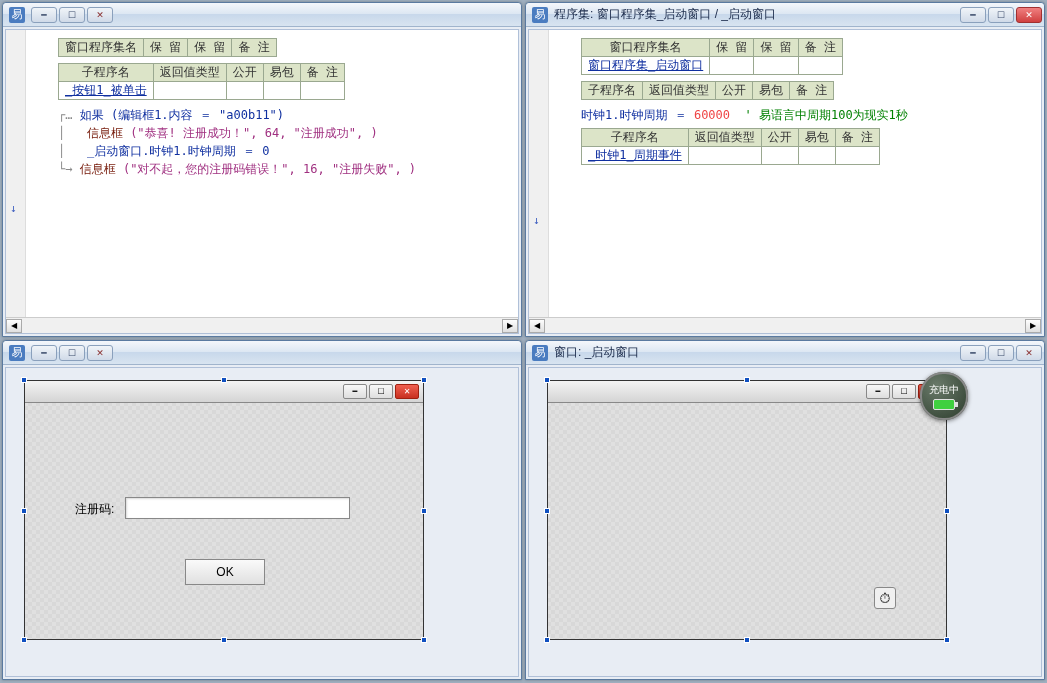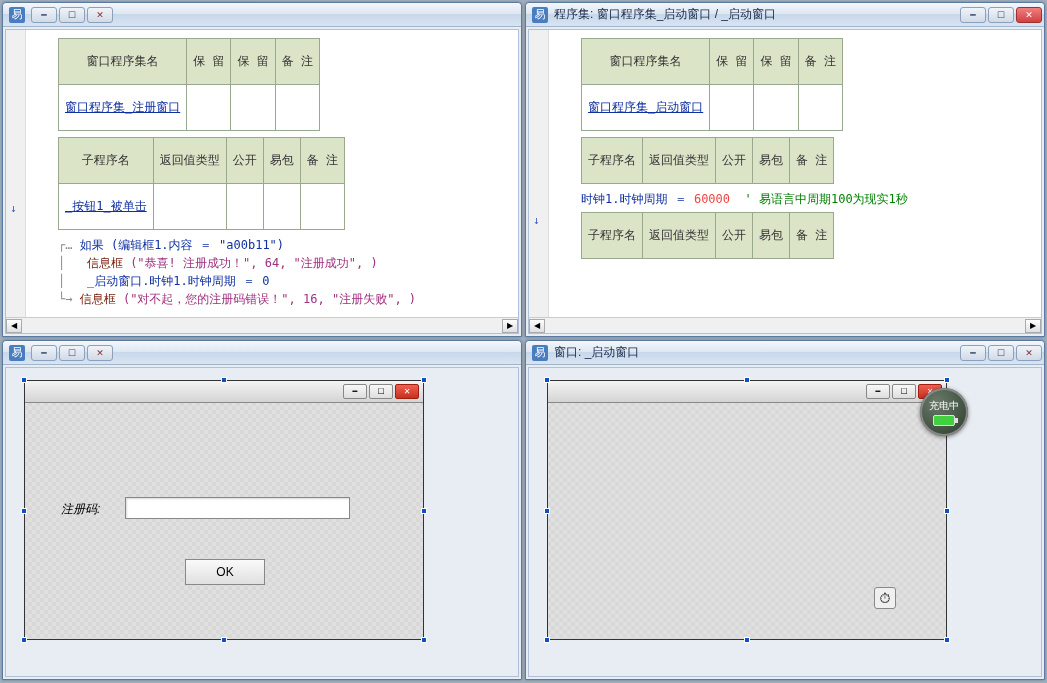--- a/index.html
+++ b/index.html
@@ -93,21 +93,21 @@
 }
 .gutter-mark {
   position: absolute;
   left: 4px;
   color: #4060c0;
   font-size: 11px;
 }
 tbl, .tbl { border-collapse: collapse; margin-bottom: 6px; }
 .tbl th, .tbl td {
   border: 1px solid #9aa890;
-  padding: 14px 6px;
+  padding: 0 6px;
   font-size: 12px;
   font-weight: normal;
   background: #e8ecd8;
   color: #333;
 }
 .tbl th { background: #dce4c8; }
 .tbl td { background: #fff; color: #1030a0; text-decoration: underline; }
 .tbl td.plain { color: #333; text-decoration: none; }
 .code-line { white-space: pre; line-height: 18px; }
 .kw { color: #1030a0; }
@@ -247,26 +247,20 @@
       <div class="gutter">
         <span class="gutter-mark" style="top:172px;">↓</span>
       </div>
       <table class="tbl">
         <tbody>
             <tr>
           <th>窗口程序集名</th>
           <th>保 留</th>
           <th>保 留</th>
           <th>备 注</th>
-        </tr>
-        <tr>
-          <td>窗口程序集_注册窗口</td>
-          <td class="plain"></td>
-          <td class="plain"></td>
-          <td class="plain"></td>
         </tr>
       </tbody>
         </table>
       <table class="tbl">
         <tbody>
             <tr>
           <th>子程序名</th>
           <th>返回值类型</th>
           <th>公开</th>
           <th>易包</th>
@@ -340,20 +334,27 @@
         </table>
       <div class="code-line"><span class="kw">时钟1.时钟周期 ＝ </span><span class="num">60000</span><span class="comment">  ' 易语言中周期100为现实1秒</span></div>
       <table class="tbl" style="margin-top:4px;">
         <tbody>
             <tr>
           <th>子程序名</th>
           <th>返回值类型</th>
           <th>公开</th>
           <th>易包</th>
           <th>备 注</th>
+        </tr>
+        <tr>
+          <td>_时钟1_周期事件</td>
+          <td class="plain"></td>
+          <td class="plain"></td>
+          <td class="plain"></td>
+          <td class="plain"></td>
         </tr>
       </tbody>
         </table>
     </div>
     <div class="scrolls">
       <div class="hscroll">
           <div class="arrow">◀</div>
           <div style="flex:1"></div>
           <div class="arrow">▶</div>
         </div>
@@ -379,21 +380,21 @@
       <div class="handle" style="right:-4px;top:127px"></div>
       <div class="handle" style="left:-4px;bottom:-4px"></div>
       <div class="handle" style="left:196px;bottom:-4px"></div>
       <div class="handle" style="right:-4px;bottom:-4px"></div>
       <div class="form-titlebar">
         <div class="fwbtn">━</div>
         <div class="fwbtn">☐</div>
         <div class="fwbtn fclose">✕</div>
       </div>
       <div class="form-body">
-        <div class="form-label" style="left:36px; top:98px;font-style:italic;">注册码:</div>
+        <div class="form-label" style="left:50px; top:98px;">注册码:</div>
         <div class="form-input" style="left:100px; top:94px; width:225px; height:22px;"></div>
         <div class="form-button" style="left:160px; top:156px; width:80px; height:26px;">OK</div>
       </div>
     </div>
   </div>
 </div>
 
 <div class="window" style="left:525px; top:340px; width:520px; height:340px;">
   <div class="titlebar">
     <span class="icon">易</span>
@@ -419,16 +420,16 @@
         <div class="fwbtn">☐</div>
         <div class="fwbtn fclose">✕</div>
       </div>
       <div class="form-body">
         <div class="timer-icon" style="right:50px; bottom:30px;">⏱</div>
       </div>
     </div>
   </div>
 </div>
 
-<div class="battery-widget" style="left:920px; top:388px;">
+<div class="battery-widget" style="left:920px; top:372px;border-radius:23px;">
   <span>充电中</span>
   <div class="batt"></div>
 </div>
 
 </body></html>

